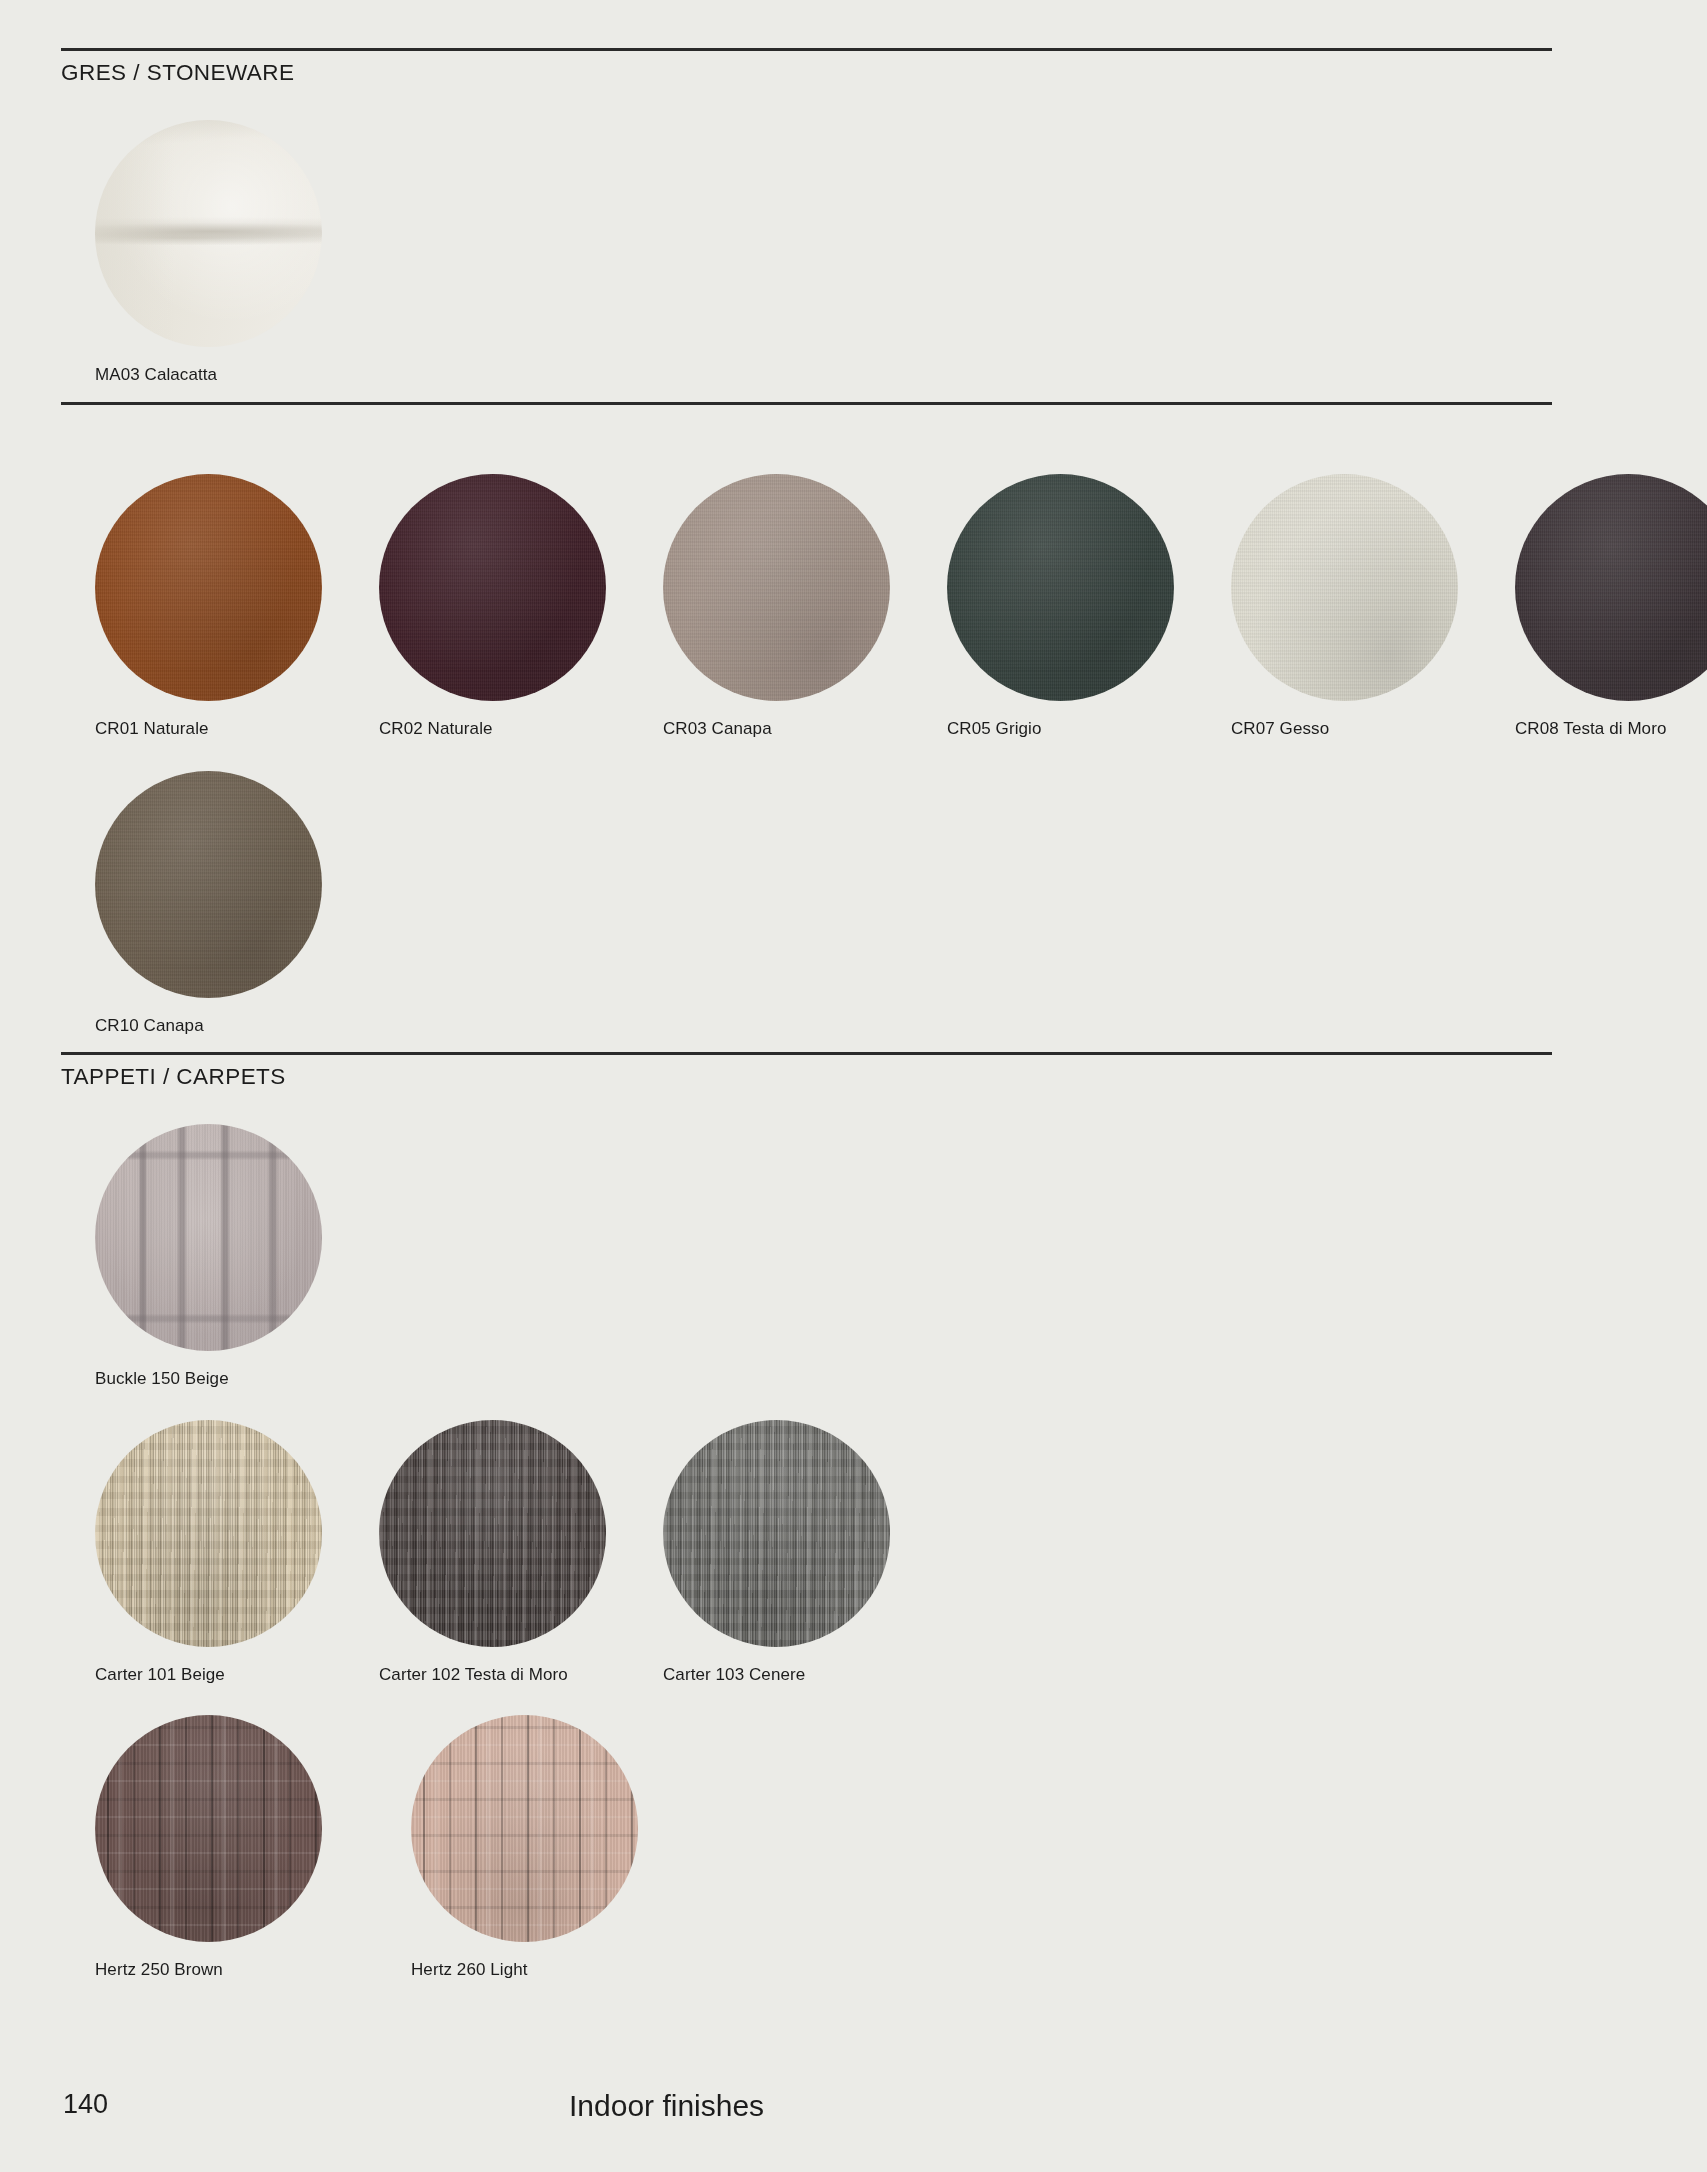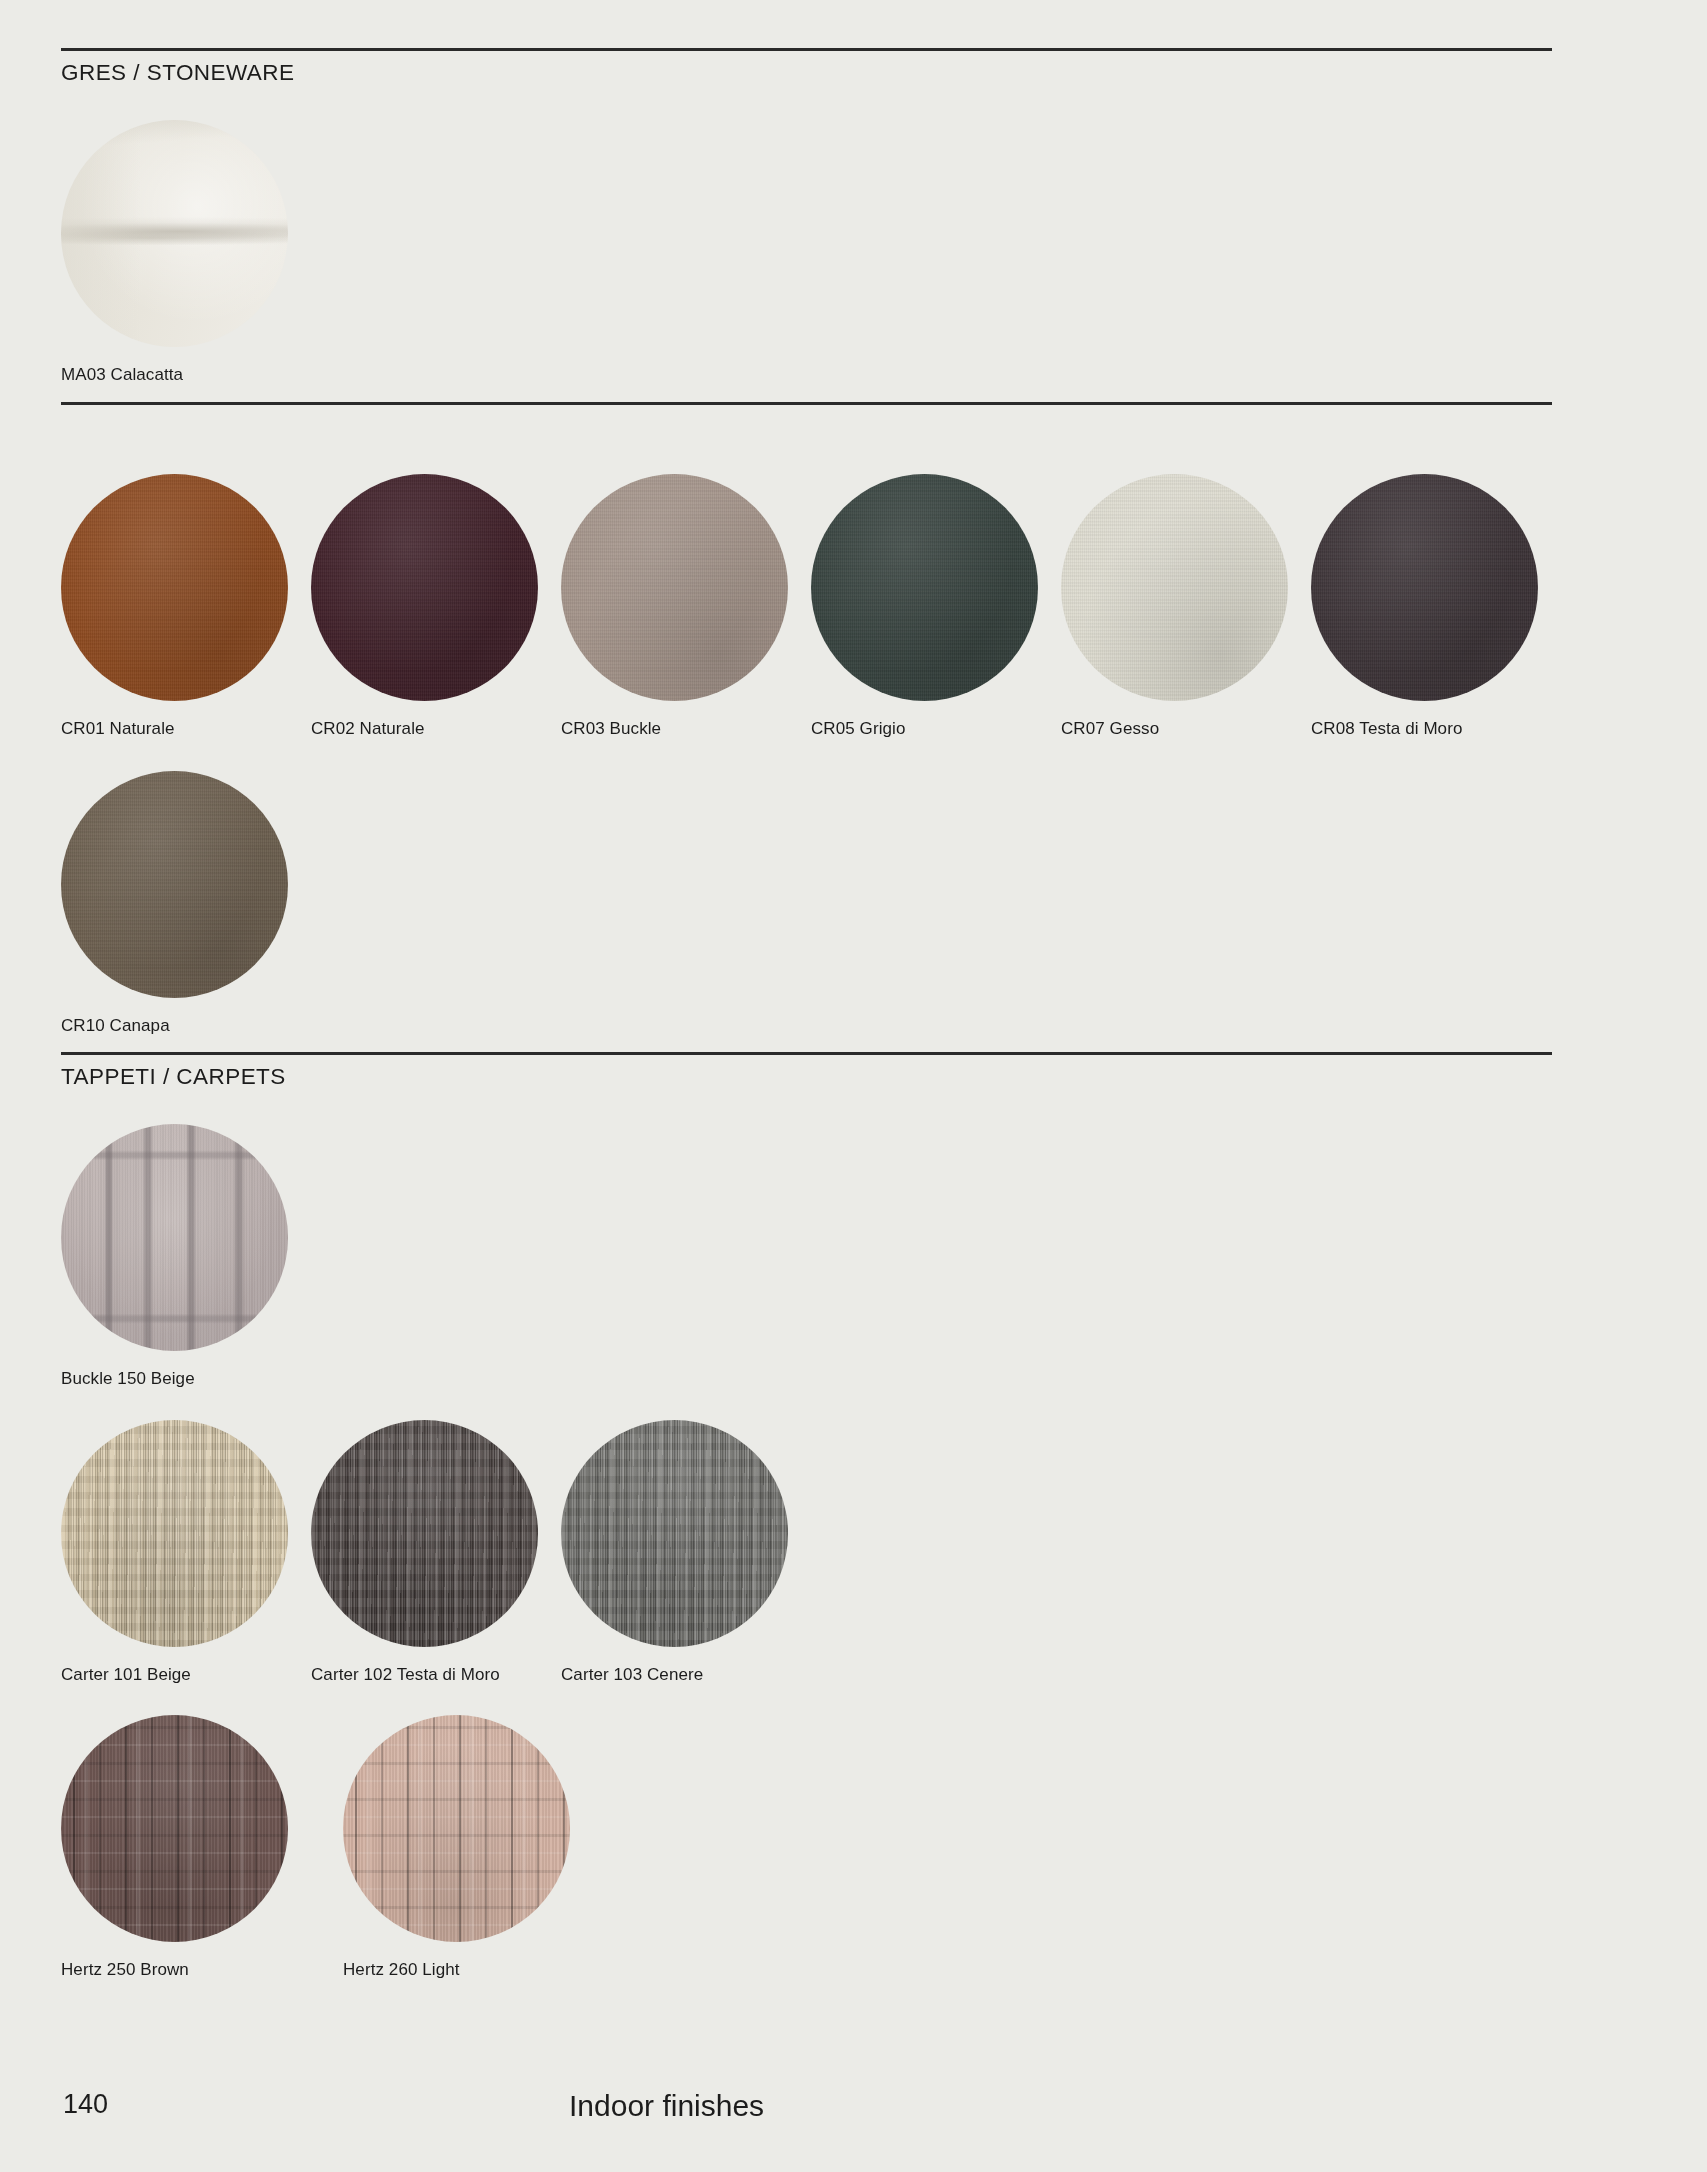--- a/index.html
+++ b/index.html
@@ -46,20 +46,21 @@
 
   
   .swatch-row {
     position: absolute;
     left: 61px;
     display: flex;
   }
   .swatch-cell {
     width: 250px;
     position: relative;
+    margin-left: 34px;
   }
   .swatch-disc {
     width: 227px;
     height: 227px;
     border-radius: 50%;
     overflow: hidden;
     position: relative;
   }
   .swatch-disc::after {
     content: "";
@@ -211,21 +212,21 @@
     <div class="swatch-cell">
       <div class="swatch-disc tex-leather" style="background-color:#8d4a20;"></div>
       <div class="swatch-label">CR01 Naturale</div>
     </div>
     <div class="swatch-cell">
       <div class="swatch-disc tex-leather" style="background-color:#402029;"></div>
       <div class="swatch-label">CR02 Naturale</div>
     </div>
     <div class="swatch-cell">
       <div class="swatch-disc tex-leather" style="background-color:#a4948a;"></div>
-      <div class="swatch-label">CR03 Buckle</div>
+      <div class="swatch-label">CR03 Canapa</div>
     </div>
     <div class="swatch-cell">
       <div class="swatch-disc tex-leather" style="background-color:#37433f;"></div>
       <div class="swatch-label">CR05 Grigio</div>
     </div>
     <div class="swatch-cell">
       <div class="swatch-disc tex-leather" style="background-color:#dedcd0;"></div>
       <div class="swatch-label">CR07 Gesso</div>
     </div>
     <div class="swatch-cell">

